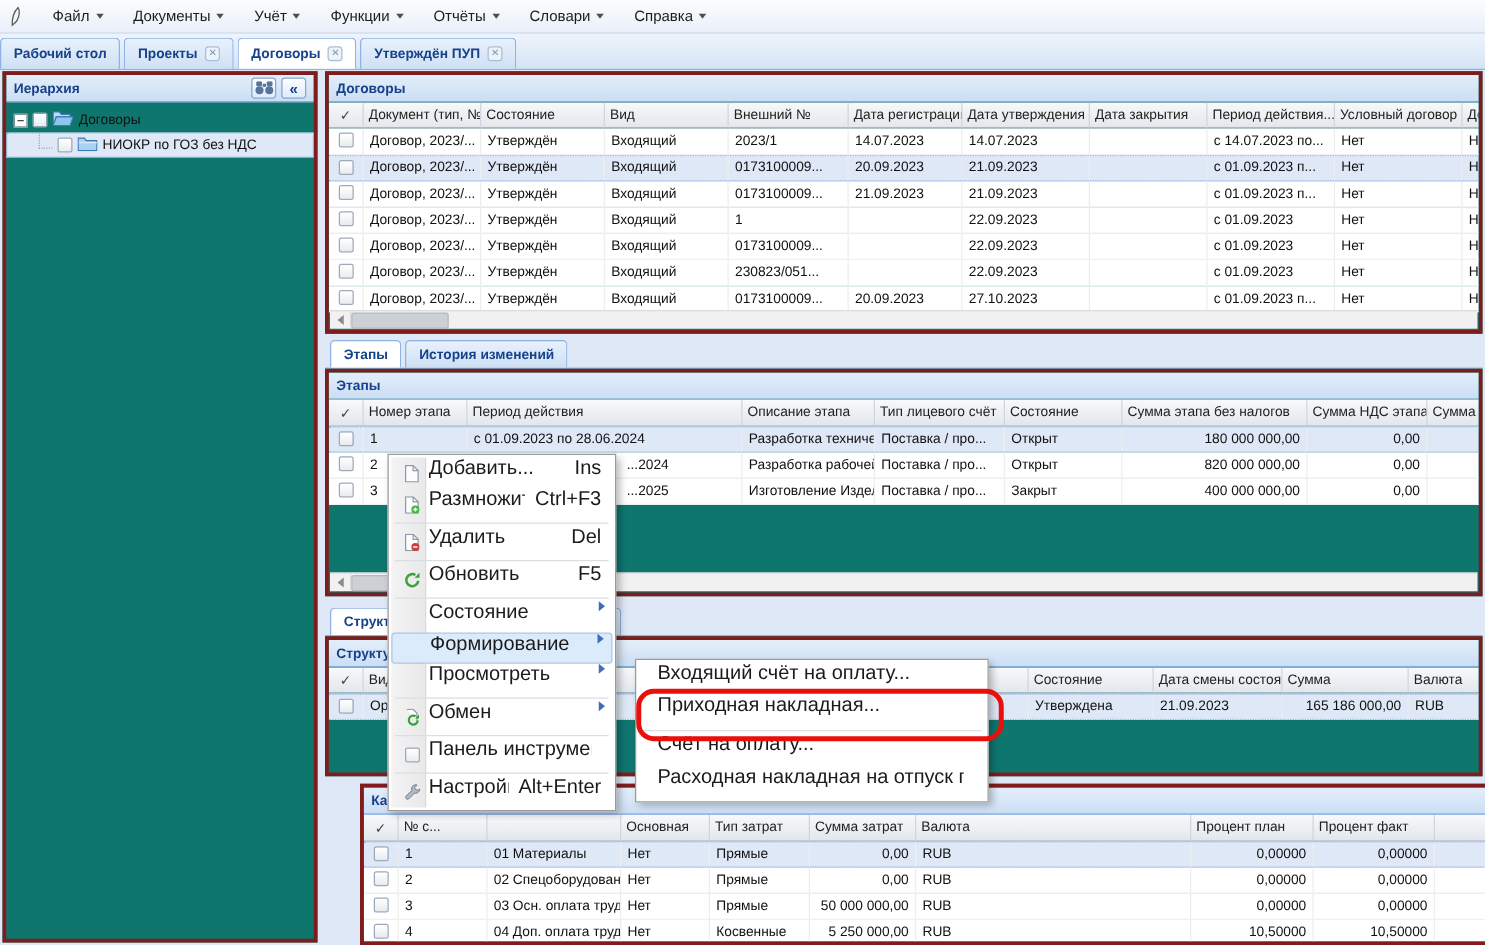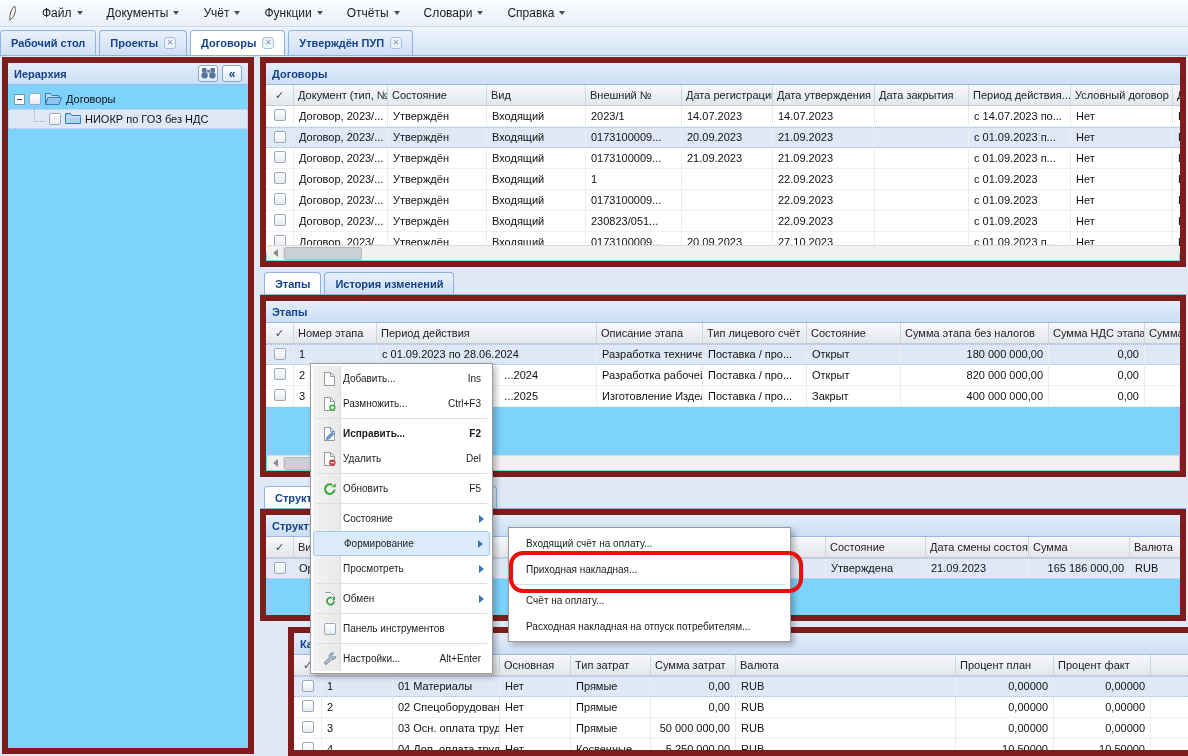--- a/index.html
+++ b/index.html
@@ -21,21 +21,21 @@
        background:linear-gradient(#e9f1fc,#cfe0f4);color:#15428b;font-weight:bold;font-size:11px;white-space:nowrap;cursor:default;}
   .tab.active{background:#fff;}
   .tclose{width:12px;height:12px;box-sizing:border-box;border:1px solid #a8bed9;border-radius:3px;
           background:#eef3fa;color:#7d97b6;font-size:8px;line-height:10px;text-align:center;font-weight:normal;}
   .tabstrip{position:absolute;box-sizing:border-box;display:flex;align-items:flex-end;gap:3px;padding-left:4px;
             border-bottom:1px solid #8db2e3;}
   .tab.small{height:22px;}
   .wtab1{width:118px;}
   .wtab2{width:112px;}
   
-  .panel{position:absolute;box-sizing:border-box;background:#7dd3fc;border:6px solid #7f1d1d;overflow:hidden;}
+  .panel{position:absolute;box-sizing:border-box;background:#0f766e;border:3px solid #7f1d1d;overflow:hidden;}
   .panel-hd{height:22px;box-sizing:border-box;display:flex;align-items:center;justify-content:space-between;
             padding:0 6px;background:linear-gradient(#e4eefa,#cbdef4);border-bottom:1px solid #99bbe8;}
   .panel-title{font-weight:bold;color:#15428b;font-size:11px;white-space:nowrap;}
   .hd-btns{display:flex;gap:4px;}
   .hd-btn{width:20px;height:17px;box-sizing:border-box;border:1px solid #89a7cf;border-radius:3px;
           background:linear-gradient(#fdfeff,#dcebfb);display:flex;align-items:center;justify-content:center;
           color:#15428b;font-weight:bold;font-size:12px;line-height:12px;cursor:default;}
   .sidebar{left:2px;top:57px;width:252px;height:697px;}
   .contracts{left:260px;top:57px;width:926px;height:210px;}
   .stages{left:260px;top:295px;width:926px;height:182px;}
@@ -72,21 +72,21 @@
   .hs-btn{position:absolute;left:0;top:0;width:16px;height:13px;border-right:1px solid #ddd;display:flex;align-items:center;justify-content:center;}
   .hs-arrow{width:0;height:0;border-top:4px solid transparent;border-bottom:4px solid transparent;border-right:5px solid #8a8a8a;}
   .hs-thumb{position:absolute;top:1px;height:11px;background:#cdd0d5;border:1px solid #b5b9bf;border-radius:2px;}
   
   .menu{position:absolute;box-sizing:border-box;background:#fff;border:1px solid #9b9b9b;padding:2px;
         box-shadow:3px 3px 6px rgba(0,0,0,.28);}
   .menu.ctx{left:310px;top:363px;width:183px;z-index:50;}
   .menu.sub{left:508px;top:527px;width:283px;z-index:55;}
   .menu.ctx::before{content:"";position:absolute;left:2px;top:2px;bottom:2px;width:27px;
         background:linear-gradient(90deg,#f3f3f3,#e9e9e9);border-right:1px solid #dadada;}
-  .m-item{position:relative;display:flex;align-items:center;height:25px;padding:0 3px;font-size:10px;color:#1b1b1b;cursor:default;}
+  .m-item{position:relative;display:flex;height:25px;padding:0 3px;font-size:16px;color:#1b1b1b;cursor:default;}
   .menu.sub .m-item{height:26px;padding-left:15px;}
   .m-ico{width:27px;display:flex;justify-content:center;align-items:center;flex:none;}
   .m-lbl{flex:1;white-space:nowrap;overflow:hidden;}
   .m-sc{margin-left:8px;padding-right:6px;white-space:nowrap;}
   .m-ar{width:0;height:0;border-left:5px solid #3f6eb5;border-top:4px solid transparent;border-bottom:4px solid transparent;margin-right:3px;flex:none;}
   .m-item.b .m-lbl,.m-item.b .m-sc{font-weight:bold;}
   .m-item.hl{background:#dcebfc;border:1px solid #aac6ea;border-radius:3px;height:23px;}
   .m-sep{height:1px;background:#dadee3;margin:2px 3px;position:relative;z-index:1;}
   
   .annotation{position:absolute;left:509px;top:551px;width:286px;height:34px;z-index:60;
@@ -542,31 +542,20 @@
             <path d="M1.5 .5h6l4 4v9h-10z" fill="#fdfdfd" stroke="#8e9aa8"></path>
             <path d="M7.5 .5v4h4" fill="none" stroke="#8e9aa8"></path>
             <circle cx="9.3" cy="10.6" r="3.2" fill="#43b33f"></circle>
             <path d="M9.3 8.9v3.4M7.6 10.6H11" stroke="#fff" stroke-width="1.2"></path>
           </svg>
         </div>
         <div class="m-lbl">Размножить...</div>
         <div class="m-sc">Ctrl+F3</div>
       </div>
       <div class="m-sep"></div>
-      <div class="m-item b">
-        <div class="m-ico">
-          <svg width="13" height="14" viewBox="0 0 13 14">
-            <path d="M1.5 .5h6l4 4v9h-10z" fill="#fdfdfd" stroke="#8e9aa8"></path>
-            <path d="M7.5 .5v4h4" fill="none" stroke="#8e9aa8"></path>
-            <path d="M3.2 12.6l.9-2.6 5-5 1.9 1.9-5 5z" fill="#6f9bd6" stroke="#3a659f" stroke-width=".6"></path>
-          </svg>
-        </div>
-        <div class="m-lbl">Исправить...</div>
-        <div class="m-sc">F2</div>
-      </div>
       <div class="m-item">
         <div class="m-ico">
           <svg width="13" height="14" viewBox="0 0 13 14">
             <path d="M1.5 .5h6l4 4v9h-10z" fill="#fdfdfd" stroke="#8e9aa8"></path>
             <path d="M7.5 .5v4h4" fill="none" stroke="#8e9aa8"></path>
             <circle cx="9.3" cy="10.6" r="3.2" fill="#d03c3c"></circle>
             <path d="M7.6 10.6H11" stroke="#fff" stroke-width="1.2"></path>
           </svg>
         </div>
         <div class="m-lbl">Удалить</div>

